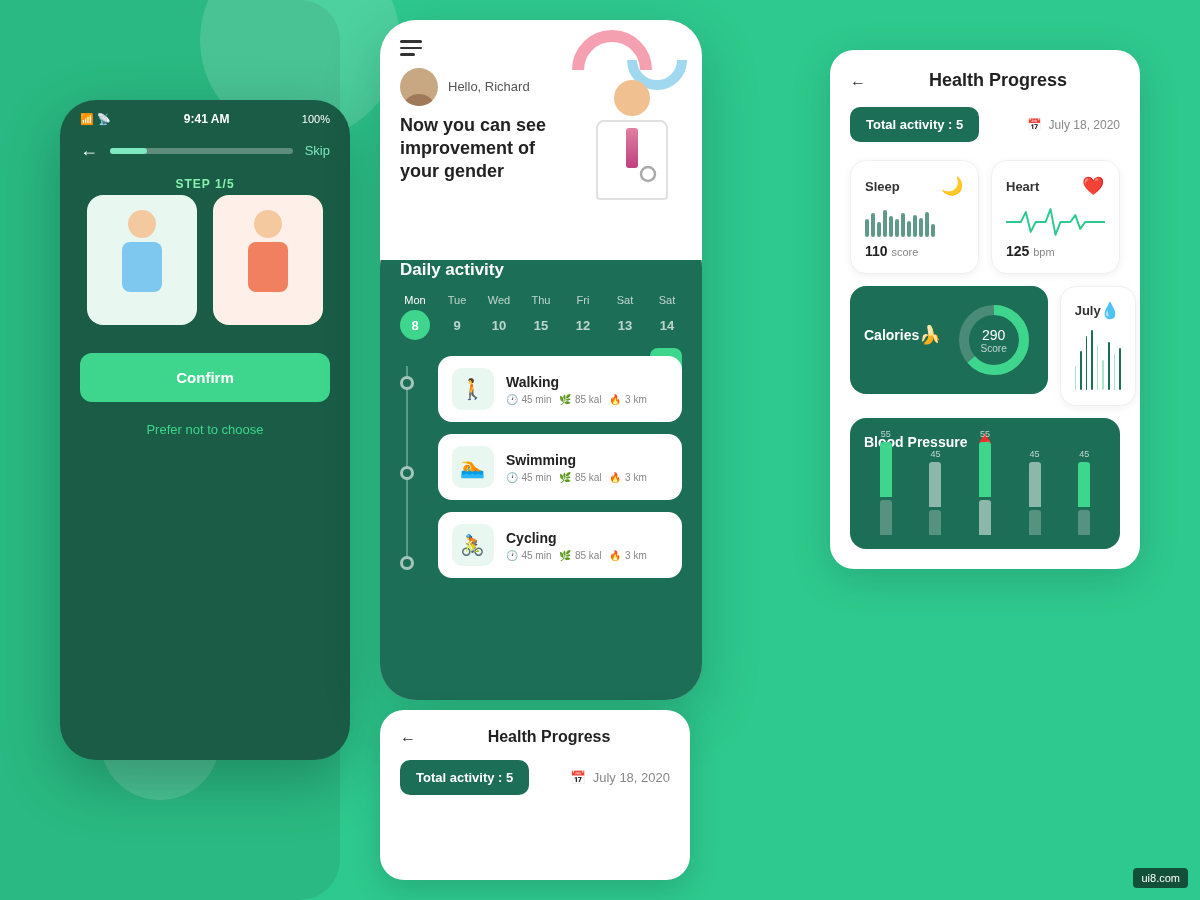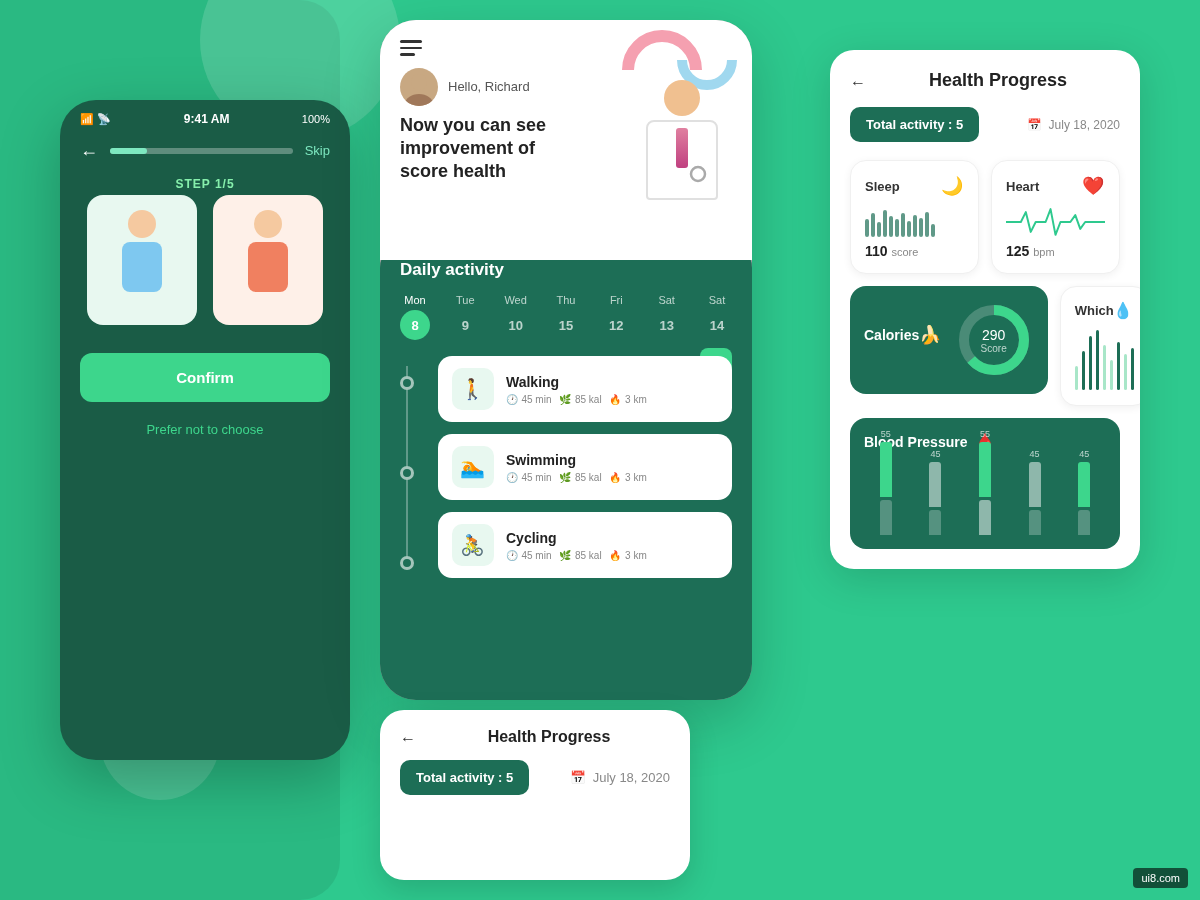--- a/index.html
+++ b/index.html
@@ -149,21 +149,21 @@
       text-align: center;
       color: #3dd68c;
       font-size: 13px;
     }
 
     
     .phone2 {
       position: absolute;
       left: 380px;
       top: 20px;
-      width: 372px;
+      width: 322px;
       height: 680px;
       background: #a3a3a3;
       border-radius: 36px;
       overflow: hidden;
       box-shadow: 0 20px 60px rgba(0,0,0,0.2);
     }
     .phone2-top {
       background: white;
       padding: 20px 20px 0;
       position: relative;
@@ -701,21 +701,21 @@
         <svg width="38" height="38" viewBox="0 0 38 38">
           <circle cx="19" cy="14" r="8" fill="#c8a882"></circle>
           <ellipse cx="19" cy="36" rx="14" ry="10" fill="#a0785a"></ellipse>
         </svg>
       </div>
       <div>
         <div class="hello-text">Hello, Richard</div>
       </div>
     </div>
 
-    <div class="improvement-text">Now you can see improvement of score health</div>
+    <div class="improvement-text">Now you can see improvement of your gender</div>
 
     <div class="doctor-illus">
       <div class="circle-deco-pink"></div>
       <div class="circle-deco-blue"></div>
       <div class="doctor-body">
         <div class="doc-head"></div>
         <div class="doc-coat">
 
           <div style="position:absolute;top:6px;left:50%;transform:translateX(-50%);width:12px;height:40px;background:linear-gradient(#e080a0,#c04080);border-radius:3px;"></div>
           <div style="position:absolute;bottom:10px;right:8px;">
@@ -902,21 +902,21 @@
         </svg>
         <div class="donut-label">
           <div>290</div>
           <div class="donut-sub">Score</div>
         </div>
       </div>
     </div>
 
     <div class="water-card">
       <div class="water-header">
-        <span class="water-name">Which</span>
+        <span class="water-name">July</span>
         <span>💧</span>
       </div>
       <div class="water-bars">
         <div class="water-bar light" style="height:40%;"></div>
         <div class="water-bar filled" style="height:65%;"></div>
         <div class="water-bar filled" style="height:90%;"></div>
         <div class="water-bar filled" style="height:100%;"></div>
         <div class="water-bar light" style="height:75%;"></div>
         <div class="water-bar light" style="height:50%;"></div>
         <div class="water-bar filled" style="height:80%;"></div>

